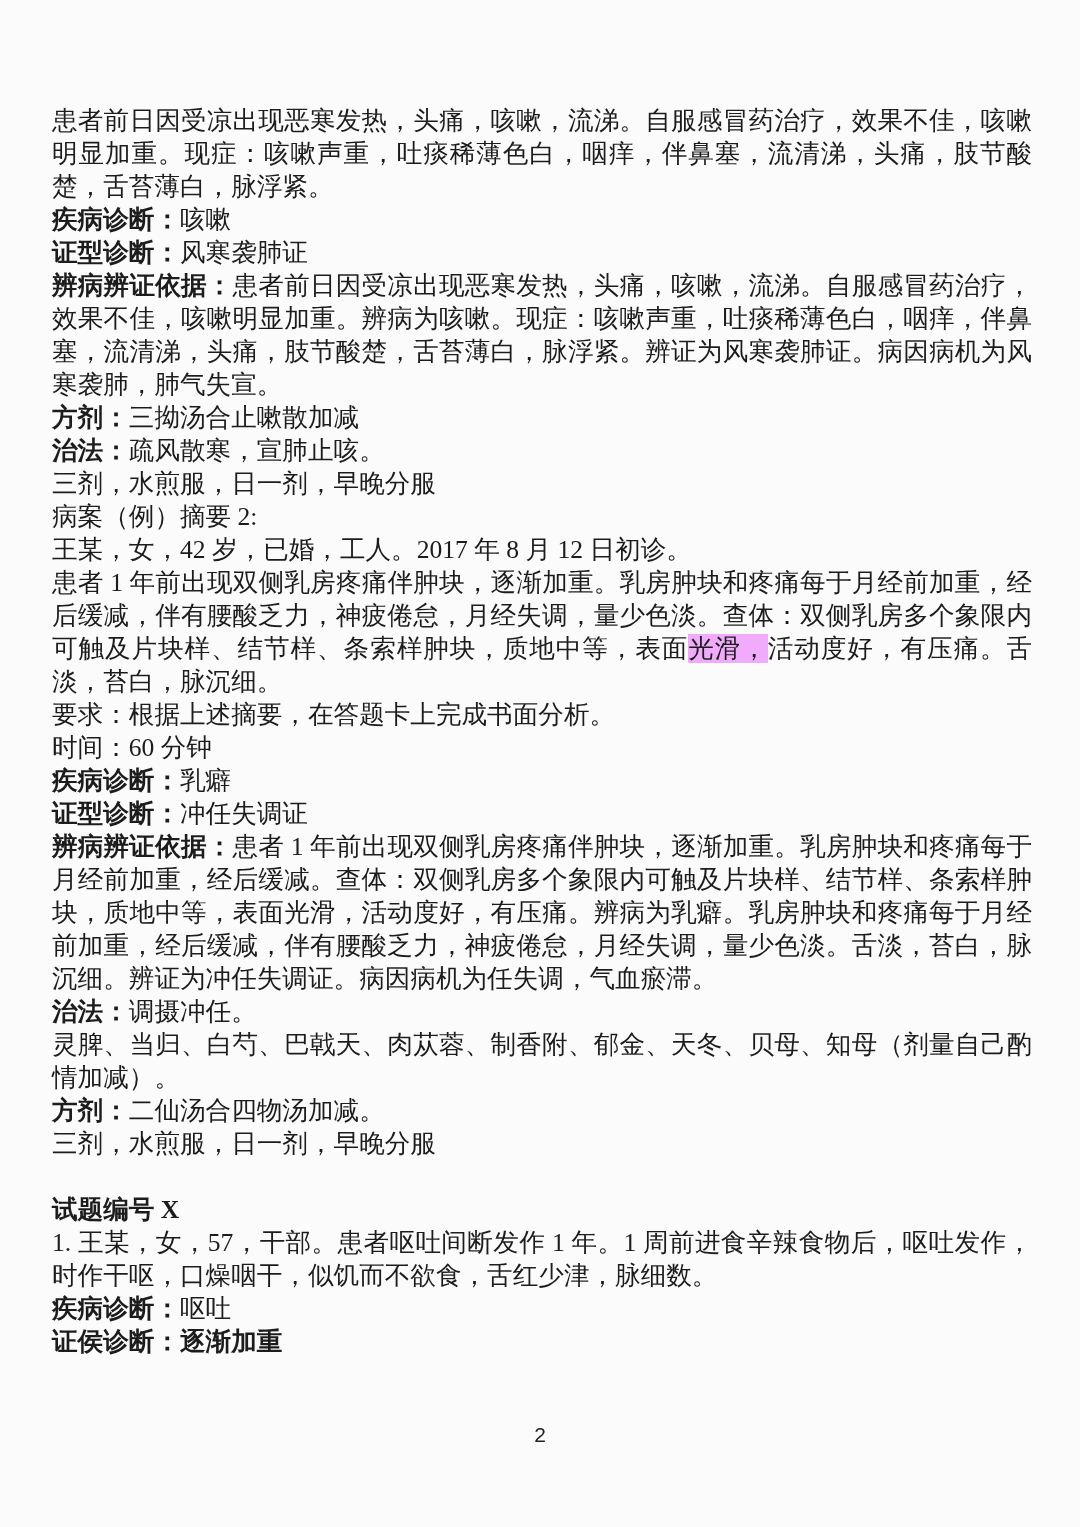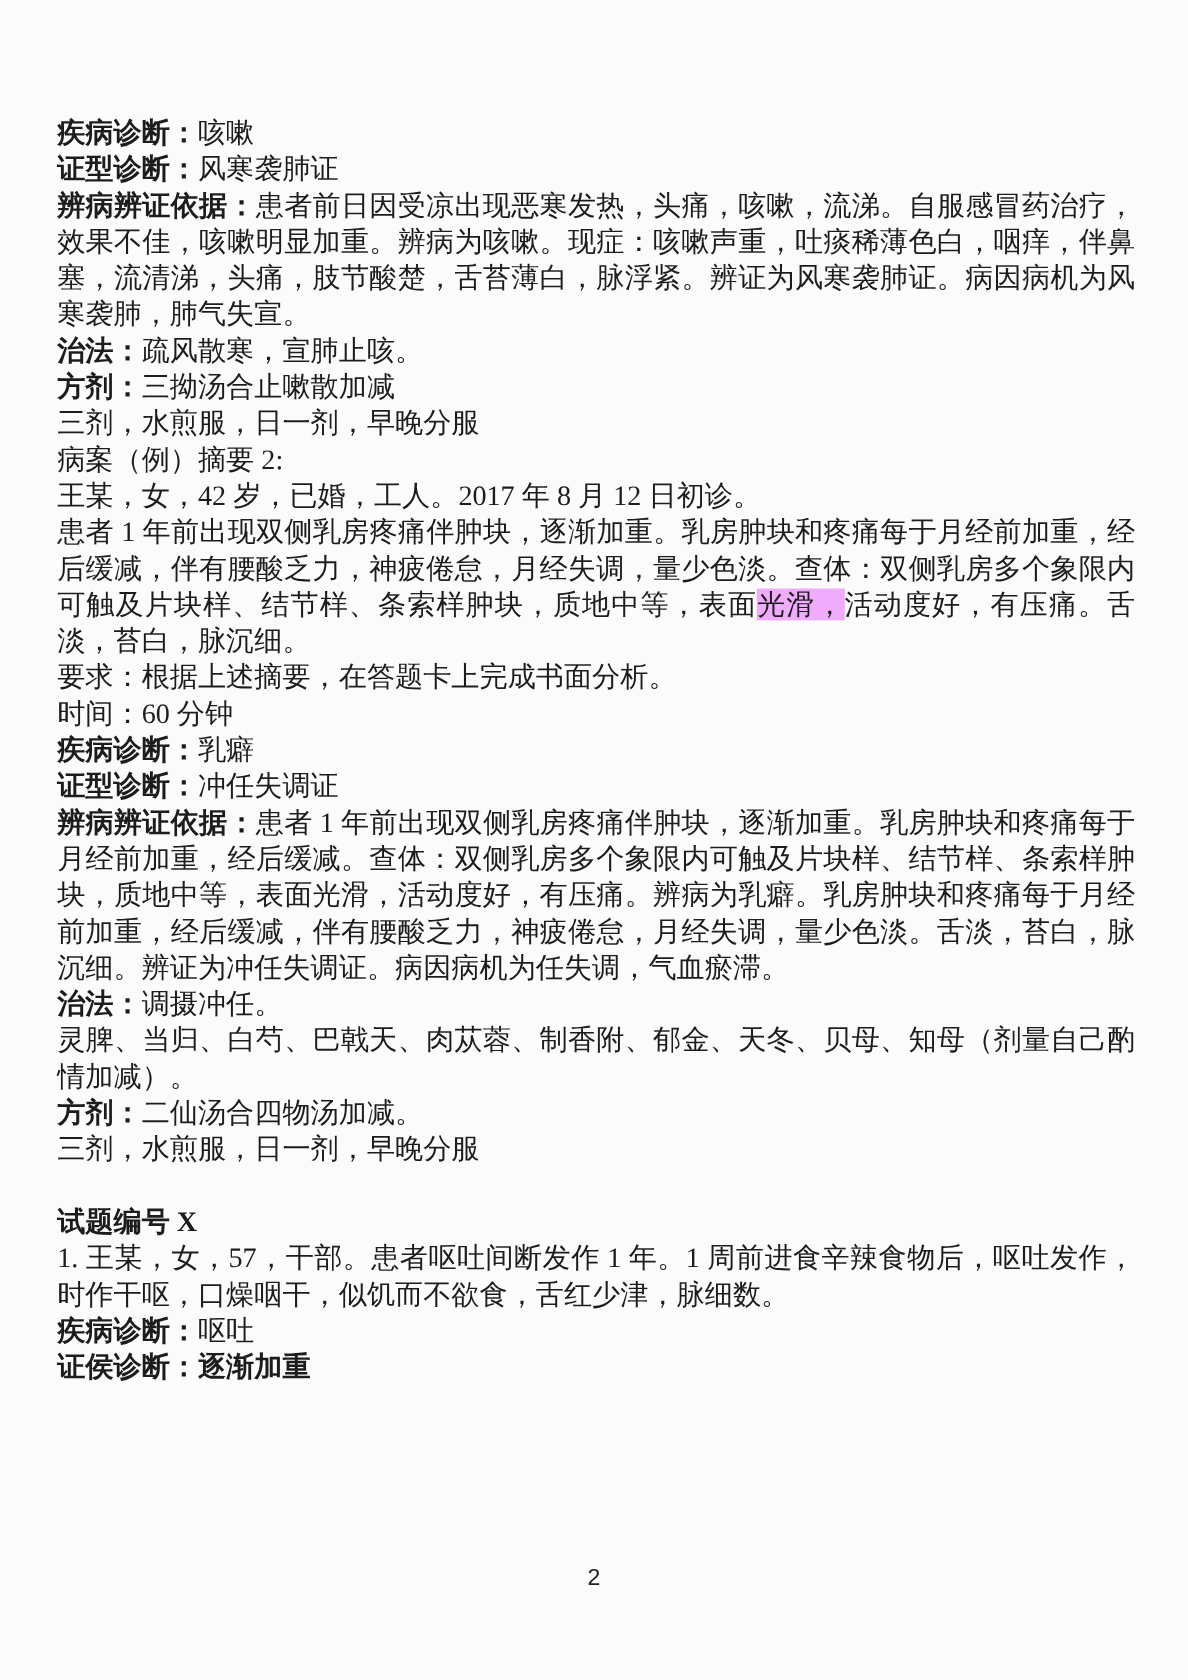--- a/index.html
+++ b/index.html
@@ -50,25 +50,26 @@
     font-size: 21px;
     line-height: 26px;
     font-family: "Liberation Sans", "DejaVu Sans", sans-serif;
     color: #222222;
   }
 </style>
 </head>
 <body>
 
 <div class="doc-body">
+    <p class="line"><span>患者前日因受凉出现恶寒发热，头痛，咳嗽，流涕。自服感冒药治疗，效果不佳，咳嗽明显加重。现症：咳嗽声重，吐痰稀薄色白，咽痒，伴鼻塞，流清涕，头痛，肢节酸楚，舌苔薄白，脉浮紧。</span></p>
     <p class="line"><span class="label">疾病诊断：</span><span>咳嗽</span></p>
     <p class="line"><span class="label">证型诊断：</span><span>风寒袭肺证</span></p>
     <p class="line"><span class="label">辨病辨证依据：</span><span>患者前日因受凉出现恶寒发热，头痛，咳嗽，流涕。自服感冒药治疗，效果不佳，咳嗽明显加重。辨病为咳嗽。现症：咳嗽声重，吐痰稀薄色白，咽痒，伴鼻塞，流清涕，头痛，肢节酸楚，舌苔薄白，脉浮紧。辨证为风寒袭肺证。病因病机为风寒袭肺，肺气失宣。</span></p>
+    <p class="line"><span class="label">方剂：</span><span>三拗汤合止嗽散加减</span></p>
     <p class="line"><span class="label">治法：</span><span>疏风散寒，宣肺止咳。</span></p>
-    <p class="line"><span class="label">方剂：</span><span>三拗汤合止嗽散加减</span></p>
     <p class="line"><span>三剂，水煎服，日一剂，早晚分服</span></p>
     <p class="line"><span>病案（例）摘要 2:</span></p>
     <p class="line"><span>王某，女，42 岁，已婚，工人。2017 年 8 月 12 日初诊。</span></p>
     <p class="line"><span>患者 1 年前出现双侧乳房疼痛伴肿块，逐渐加重。乳房肿块和疼痛每于月经前加重，经后缓减，伴有腰酸乏力，神疲倦怠，月经失调，量少色淡。查体：双侧乳房多个象限内可触及片块样、结节样、条索样肿块，质地中等，表面</span><span class="hl">光滑，</span><span>活动度好，有压痛。舌淡，苔白，脉沉细。</span></p>
     <p class="line"><span>要求：根据上述摘要，在答题卡上完成书面分析。</span></p>
     <p class="line"><span>时间：60 分钟</span></p>
     <p class="line"><span class="label">疾病诊断：</span><span>乳癖</span></p>
     <p class="line"><span class="label">证型诊断：</span><span>冲任失调证</span></p>
     <p class="line"><span class="label">辨病辨证依据：</span><span>患者 1 年前出现双侧乳房疼痛伴肿块，逐渐加重。乳房肿块和疼痛每于月经前加重，经后缓减。查体：双侧乳房多个象限内可触及片块样、结节样、条索样肿块，质地中等，表面光滑，活动度好，有压痛。辨病为乳癖。乳房肿块和疼痛每于月经前加重，经后缓减，伴有腰酸乏力，神疲倦怠，月经失调，量少色淡。舌淡，苔白，脉沉细。辨证为冲任失调证。病因病机为任失调，气血瘀滞。</span></p>
     <p class="line"><span class="label">治法：</span><span>调摄冲任。</span></p>

